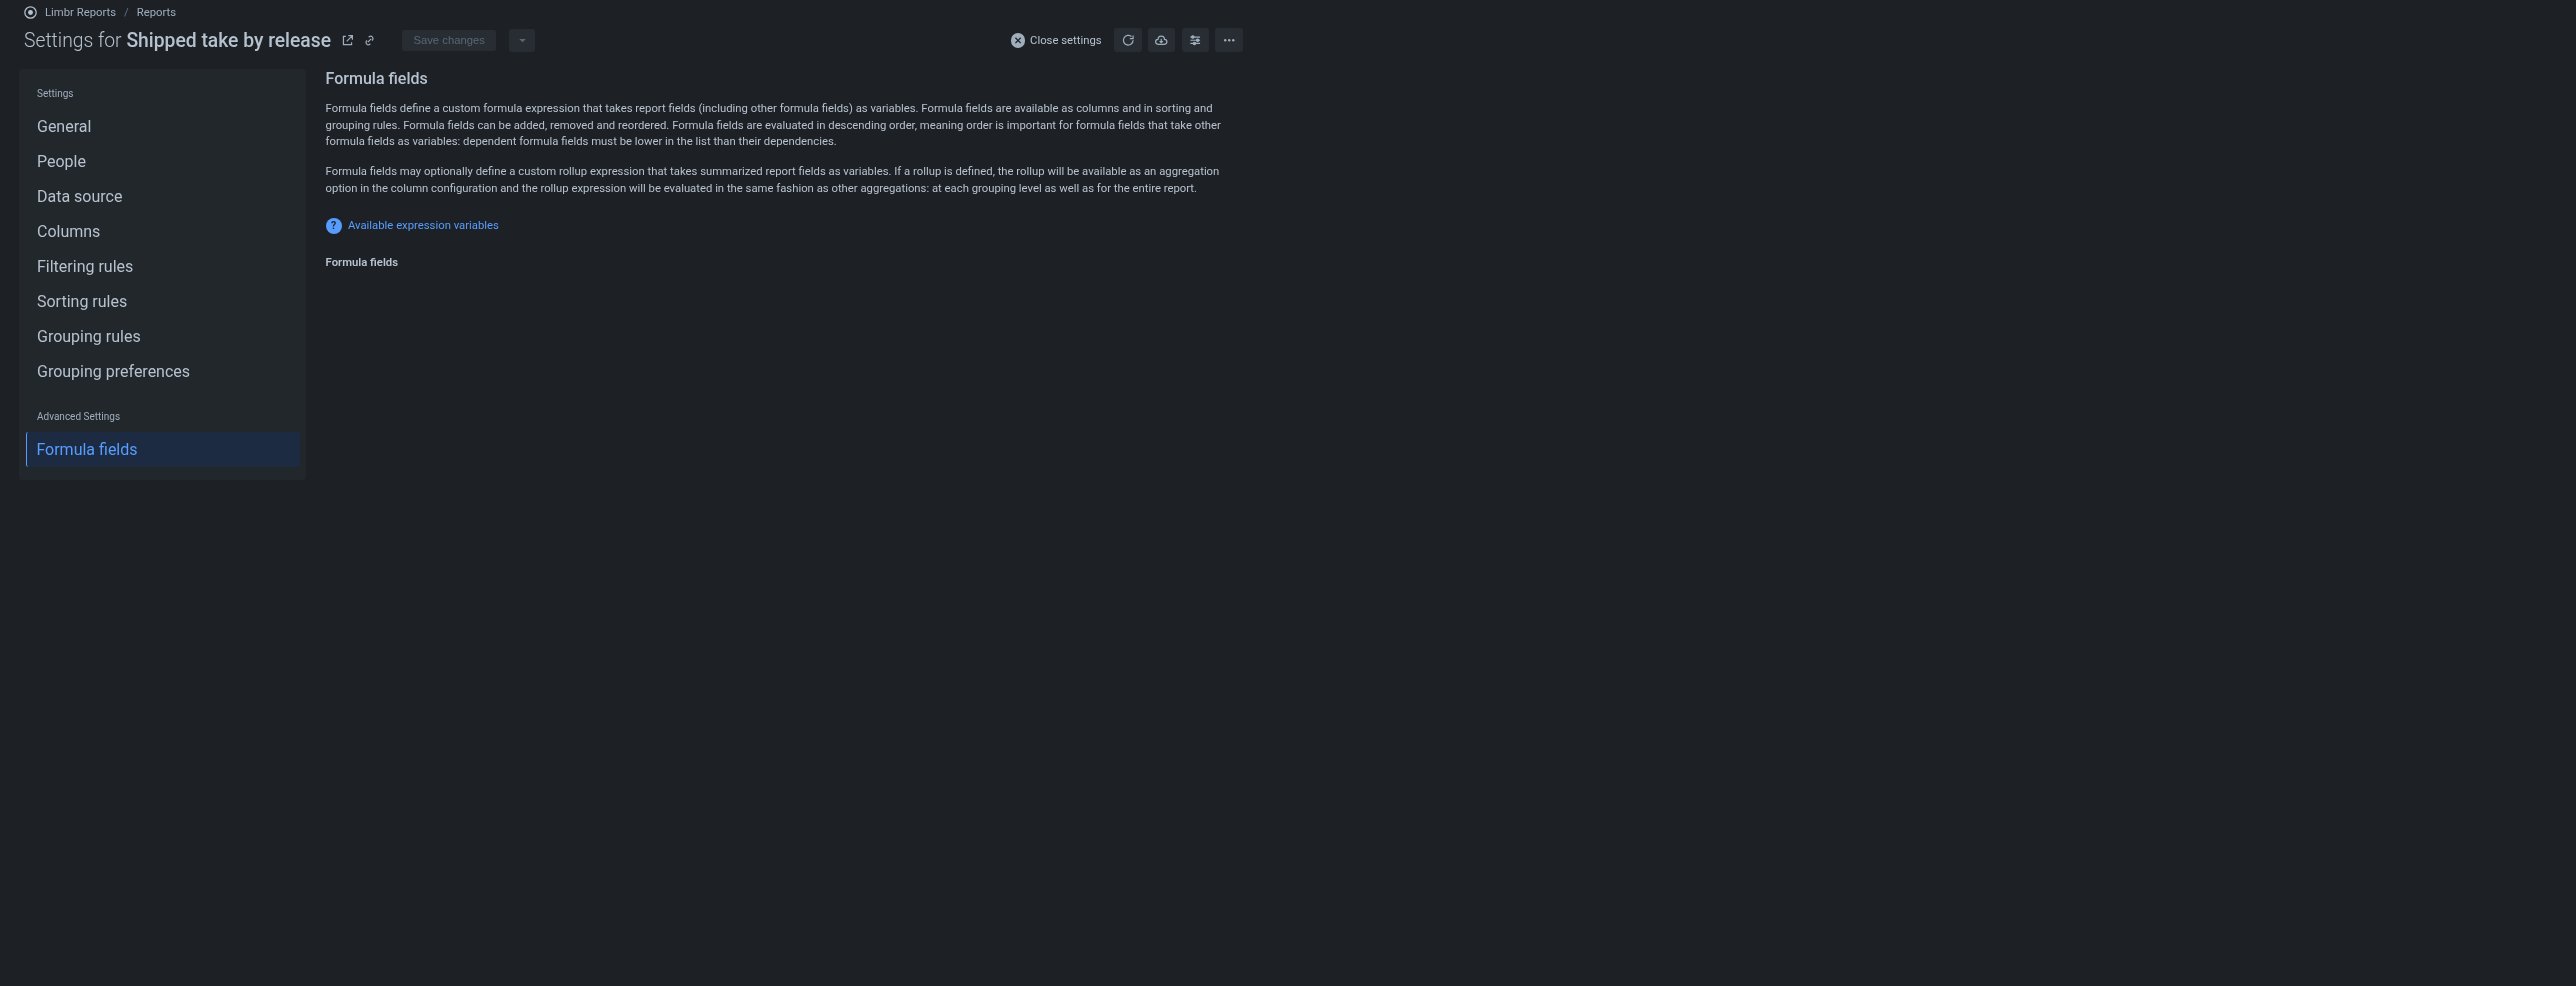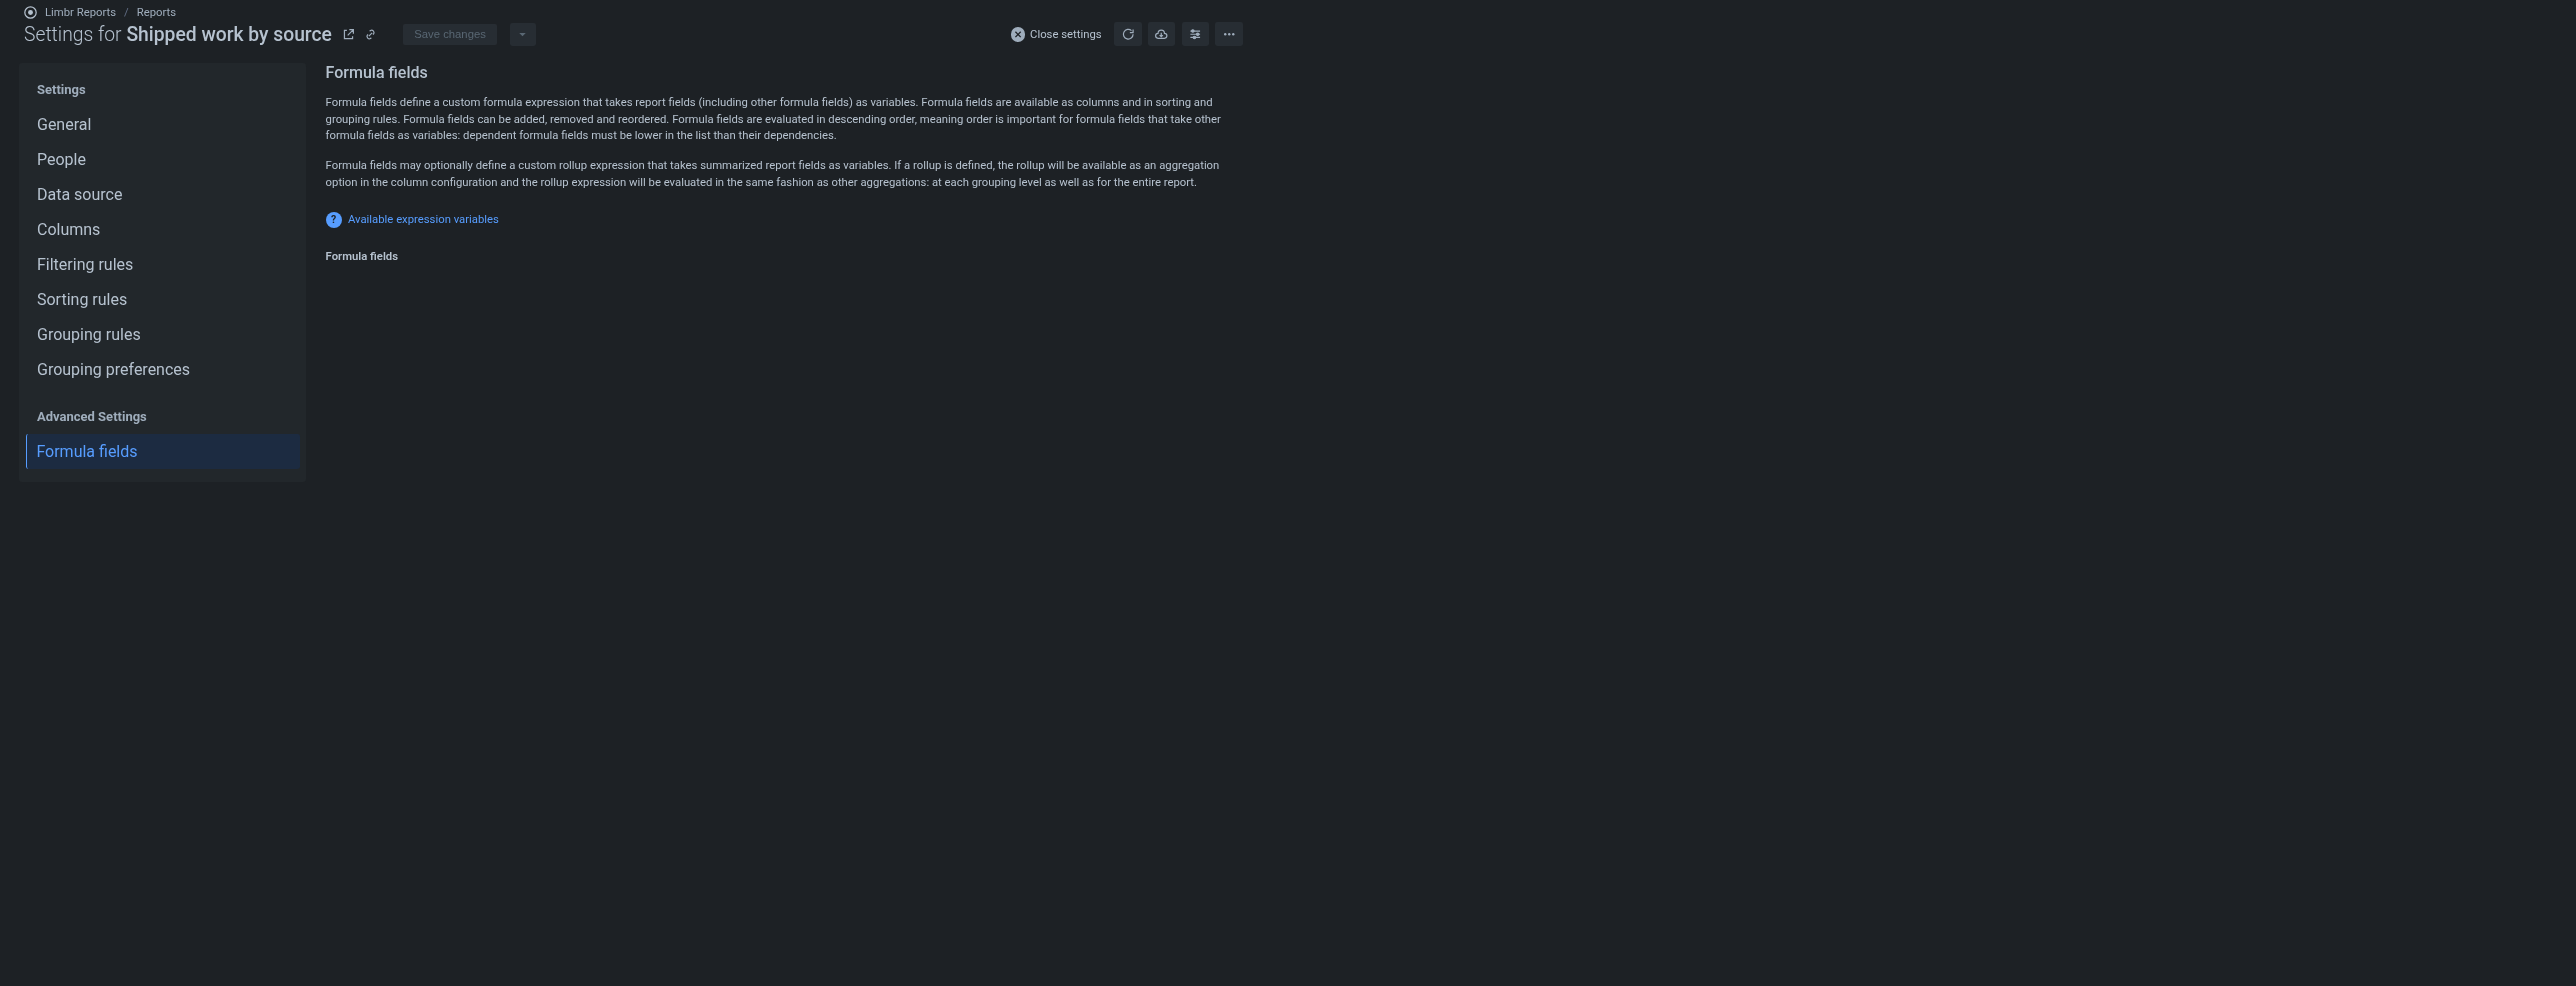--- a/index.html
+++ b/index.html
@@ -23,21 +23,21 @@
     }
     .header {
       padding: 6.4px 19.3px 6.4px 24px;
     }
     .breadcrumb {
       display: flex;
       align-items: center;
       gap: 8px;
       font-size: 11.3px;
       color: #9fadbc;
-      margin-bottom: 3px;
+      margin-bottom: 9px;
     }
     .breadcrumb-logo {
       width: 13px;
       height: 13px;
       display: inline-flex;
       align-items: center;
       justify-content: center;
     }
     .breadcrumb-logo svg {
       width: 13px;
@@ -144,22 +144,22 @@
       padding: 9.7px 19.3px;
     }
     .sidebar {
       width: 287px;
       background: #22272b;
       border-radius: 3.2px;
       padding: 13px 6.4px;
       flex-shrink: 0;
     }
     .sidebar-section-title {
-      font-size: 13px;
-      font-weight: 700;
+      font-size: 10px;
+      font-weight: 400;
       color: #9fadbc;
       padding: 6.4px 11.3px;
       margin-bottom: 3.2px;
     }
     .sidebar-item {
       padding: 8px 11.3px;
       color: #b6c2cf;
       cursor: pointer;
       border-radius: 2.4px;
       font-size: 16px;
@@ -256,21 +256,21 @@
             <circle cx="8" cy="8" r="3" fill="#b6c2cf"></circle>
           </svg>
       </span>
       <a href="#">Limbr Reports</a>
       <span class="breadcrumb-sep">/</span>
       <a href="#">Reports</a>
     </div>
     <div class="title-row">
       <h1 class="page-title">
         <span class="title-thin">Settings for</span>
-        <span>Shipped work by source</span>
+        <span>Shipped take by release</span>
       </h1>
       <span class="title-icon">
         <svg viewBox="0 0 16 16" fill="none" stroke="currentColor" stroke-width="1.5">
             <path d="M6 3H3v10h10v-3M9 2h5v5M14 2L7 9"></path>
           </svg>
       </span>
       <span class="title-icon">
         <svg viewBox="0 0 16 16" fill="none" stroke="currentColor" stroke-width="1.5">
             <path d="M6 10l4-4M7 4l1-1a3 3 0 014 4l-1 1M9 12l-1 1a3 3 0 01-4-4l1-1"></path>
           </svg>

